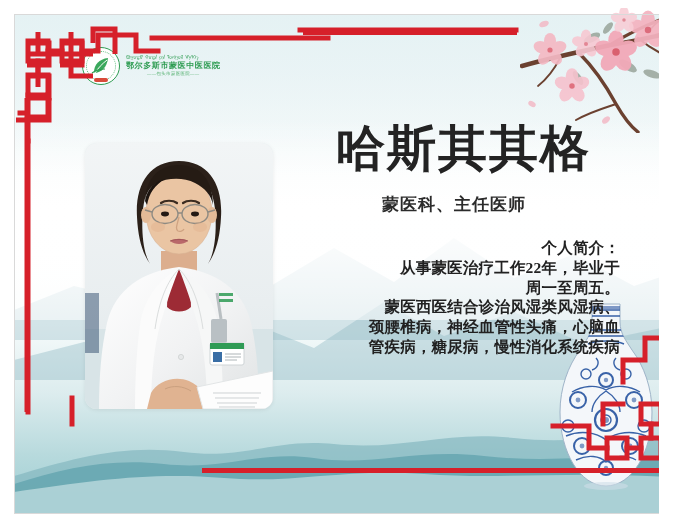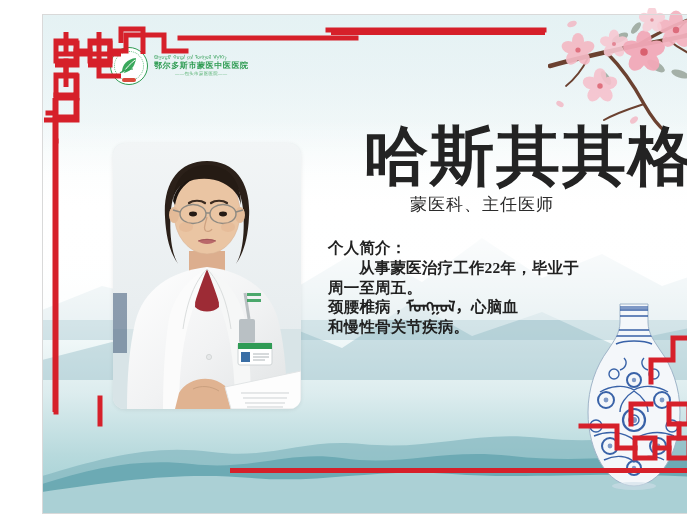--- a/index.html
+++ b/index.html
@@ -9,21 +9,20 @@
   }
   body {
     font-family: "Liberation Sans", "DejaVu Sans", sans-serif;
   }
   #poster {
     position: relative;
     width: 659px;
     height: 528px;
     overflow: hidden;
     background: #ffffff;
-    margin-left: 28px;
   }
 
   
   .bg-base {
     position: absolute;
     left: 14px; top: 14px;
     width: 667px; height: 500px;
     background:
       linear-gradient(180deg,
         #eef6f7 0%,
@@ -123,47 +122,47 @@
     overflow: hidden;
     background: #e7eff3;
     box-shadow: 0 1px 4px rgba(0,0,0,.08);
   }
   .portrait svg { display:block; width:100%; height:100%; }
 
   
   .doctor-name {
     position: absolute;
     left: 336px; top: 124px;
-    font-size: 64px;
+    font-size: 49px;
     font-weight: bold;
     color: #232323;
     letter-spacing: 2px;
     line-height: 1;
     white-space: nowrap;
   }
   .doctor-role {
     position: absolute;
     left: 382px; top: 193px;
     font-size: 17px;
-    font-weight: normal;
+    font-weight: bold;
     color: #2b2b2b;
     letter-spacing: 1px;
     white-space: nowrap;
   }
   .bio {
     position: absolute;
     left: 300px; top: 238px;
     width: 320px;
     font-size: 15.5px;
     font-weight: bold;
     color: #212121;
     line-height: 1.28;
     letter-spacing: .2px;
   }
-  .bio p { margin: 0; white-space: pre-wrap; }
+  .bio p { margin: 0; white-space: pre-wrap; text-align: right; }
   .bio .indent { text-indent: 2em; font-family: Liberation Serif, serif; }
 
   
   .vase {
     position: absolute;
     left: 552px; top: 300px;
     width: 108px; height: 195px;
   }
   .vase svg { display:block; width:100%; height:100%; }
 
@@ -461,22 +460,23 @@
     </svg>
   </div>
 
   <div class="doctor-name">哈斯其其格</div>
   <div class="doctor-role">蒙医科、主任医师</div>
 
   <div class="bio">
     <p>个人简介：</p>
     <p class="indent">从事蒙医治疗工作22年，毕业于</p>
     <p>周一至周五。</p>
-    <p>颈腰椎病，ᠮᠣᠩᠭᠣᠯ，心脑血</p>
-    <p>和慢性骨关节疾病。</p>
+    <p class="indent">蒙医西医结合诊治风湿类风湿病、</p>
+    <p>颈腰椎病，神经血管性头痛，心脑血</p>
+    <p>管疾病，糖尿病，慢性消化系统疾病</p>
   </div>
 
   <svg class="frame-svg" viewBox="0 0 695 528">
 
     <rect x="14.5" y="14.5" width="666" height="499" fill="none" stroke="#d9d9d9" stroke-width="1"></rect>
 
     <g stroke="#d6202a" fill="none" stroke-width="5">
 
       <path d="M27,43 h22 v22 h-22"></path>
       <path d="M60,43 h22 v22 h-22"></path>

